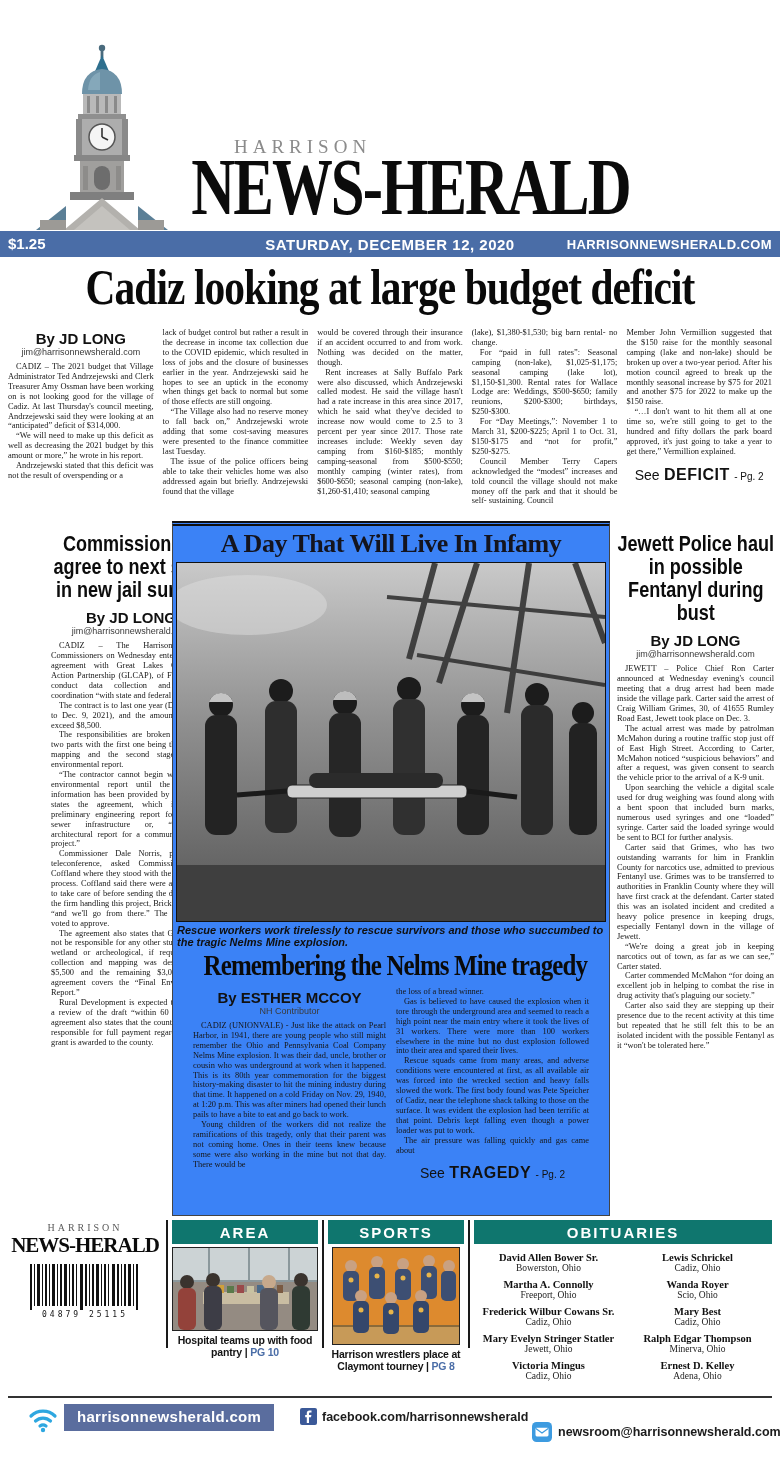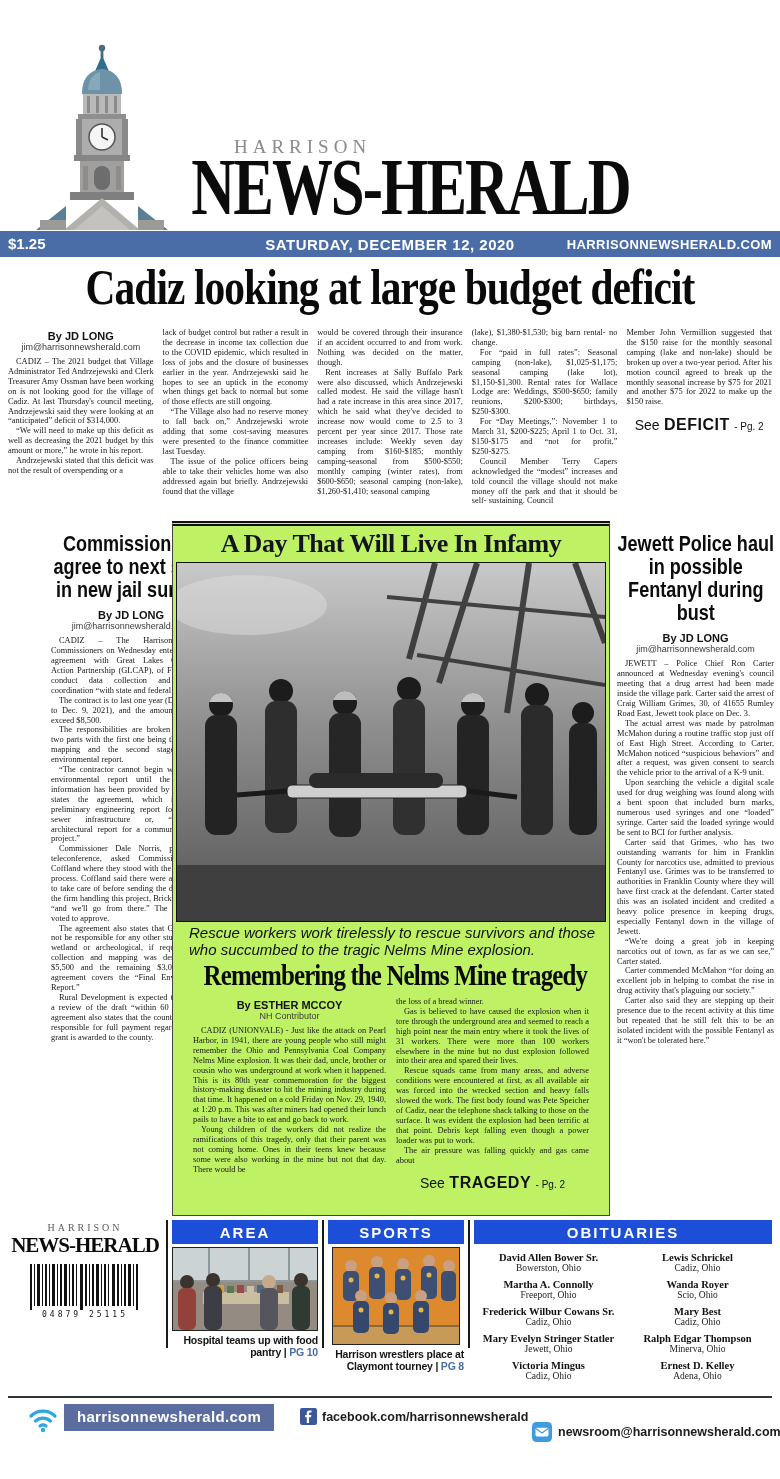--- a/index.html
+++ b/index.html
@@ -20,65 +20,65 @@
   .datebar .site{position:absolute;right:8px;top:6px;font-size:13px;letter-spacing:.4px;}
 
   
   .lead-headline{position:absolute;left:6px;top:258px;width:768px;margin:0;text-align:center;
                  font-weight:700;font-size:45px;letter-spacing:-1px;white-space:nowrap;
                  transform:scale(.92,1.12);transform-origin:center top;color:#0a0a0a;}
   .lead-body{position:absolute;left:8px;top:328px;width:764px;height:186px;display:flex;gap:9px;overflow:hidden;}
   .lead-body .col{flex:1;min-width:0;}
 
   .byline-block{text-align:center;margin:2px 0 5px;font-family:"Liberation Sans",sans-serif;}
-  .byline{font-size:11px;font-weight:700;color:#111;}
+  .byline{font-size:15px;font-weight:700;color:#111;}
   .byline-email,.byline-role{font-size:9px;color:#3a3a3a;}
 
   .body{font-size:8.4px;line-height:1.18;text-align:justify;color:#161616;}
   .body p{margin:0;text-indent:8px;}
   .cont p:first-child{text-indent:0;}
 
   .jump{text-align:center;font-family:"Liberation Sans",sans-serif;margin-top:9px;color:#111;}
   .jump-see{font-size:14px;}
   .jump-word{font-size:16px;font-weight:700;letter-spacing:.5px;}
   .jump-page{font-size:10px;}
 
   
   .left-article{position:absolute;left:8px;top:530px;width:160px;height:690px;overflow:hidden;margin-left:43px;}
   .right-article{position:absolute;left:617px;top:530px;width:157px;height:682px;overflow:hidden;}
   .side-headline{font-family:"Liberation Sans",sans-serif;font-weight:700;font-size:22px;line-height:1.05;
                  text-align:center;margin:2px 0 8px;color:#0c0c0c;}
   .condense{width:122%;margin-left:-11%;transform:scaleX(.82);}
 
   
-  .infamy-panel{position:absolute;left:172px;top:521px;width:438px;height:695px;background:#bef264;
+  .infamy-panel{position:absolute;left:172px;top:521px;width:438px;height:695px;background:#3b82f6;
                 border:1px solid #444;border-top:5px double #111;box-sizing:border-box;}
   .infamy-banner{font-size:26px;font-weight:700;text-align:center;margin:3px 0;letter-spacing:-.5px;color:#14141e;}
   .mine-photo{display:block;margin:0 auto;border:1px solid #111;}
-  .photo-caption{font-family:"Liberation Sans",sans-serif;font-size:15px;font-weight:400;font-style:italic;
-                 padding:2px 4px 1px;color:#101010;margin-left:12px;}
+  .photo-caption{font-family:"Liberation Sans",sans-serif;font-size:11px;font-weight:700;font-style:italic;
+                 padding:2px 4px 1px;color:#101010;}
   .nelms-headline{font-size:29px;font-weight:700;text-align:center;white-space:nowrap;letter-spacing:-1px;
                   transform:scaleX(.86);margin:0 0 3px;color:#0a0a0a;}
   .infamy-cols{display:flex;gap:10px;padding:2px 20px 0;height:226px;overflow:hidden;}
   .icol{flex:1;min-width:0;}
 
   
   .bottom-strip{position:absolute;left:8px;top:1220px;width:764px;height:172px;display:flex;}
   .bottom-logo{width:154px;text-align:center;padding-top:2px;}
   .mini-kicker{font-size:10px;color:#5a5a5a;letter-spacing:3px;}
   .mini-title{font-size:21px;font-weight:700;letter-spacing:-1px;color:#0b0b0b;}
   .barcode{margin:6px auto 0;display:block;}
   .barcode-digits{font-family:"DejaVu Sans Mono",monospace;font-size:8px;letter-spacing:3px;color:#111;margin-top:-4px;}
   .vdiv{width:2px;background:#1a1a1a;height:128px;margin:0 4px;}
-  .sec-header{height:24px;background:#1d4ed8;color:#fff;font-family:"Liberation Sans",sans-serif;
+  .sec-header{height:24px;background:#0f766e;color:#fff;font-family:"Liberation Sans",sans-serif;
               font-weight:700;font-size:15px;letter-spacing:2px;display:flex;align-items:center;justify-content:center;}
   .area-box{width:146px;} .sports-box{width:136px;} .obits-box{flex:1;}
   .sec-photo{display:block;margin:3px auto 0;border:1px solid #222;}
   .sec-caption{font-family:"Liberation Sans",sans-serif;font-weight:700;font-size:10.5px;line-height:1.15;
-               text-align:right;margin-top:3px;letter-spacing:-.2px;color:#141414;}
+               text-align:center;margin-top:3px;letter-spacing:-.2px;color:#141414;}
   .page-ref{color:#4a6da7;}
   .obit-cols{display:flex;padding-top:8px;}
   .obit-col{flex:1;text-align:center;}
   .obit{margin-bottom:6px;}
   .obit-name{font-size:10.5px;font-weight:700;color:#111;}
   .obit-place{font-size:9.5px;color:#222;}
 
   
   .footer-rule{position:absolute;left:8px;top:1396px;width:764px;height:2px;background:#333;}
   .footer{position:absolute;left:0;top:1402px;width:780px;height:36px;font-family:"Liberation Sans",sans-serif;}
@@ -166,20 +166,21 @@
       <div class="body cont">
           <p>(lake), $1,380-$1,530; big barn rental- no change.</p>
           <p>For “paid in full rates”: Seasonal camping (non-lake), $1,025-$1,175; seasonal camping (lake lot), $1,150-$1,300. Rental rates for Wallace Lodge are: Weddings, $500-$650; family reunions, $200-$300; birthdays, $250-$300.</p>
           <p>For “Day Meetings,”: November 1 to March 31, $200-$225; April 1 to Oct. 31, $150-$175 and “not for profit,” $250-$275.</p>
           <p>Council Member Terry Capers acknowledged the “modest” increases and told council the village should not make money off the park and that it should be self- sustaining. Council</p>
         </div>
     </div>
     <div class="col">
       <div class="body cont">
           <p>Member John Vermillion suggested that the $150 raise for the monthly seasonal camping (lake and non-lake) should be broken up over a two-year period. After his motion council agreed to break up the monthly seasonal increase by $75 for 2021 and another $75 for 2022 to make up the $150 raise.</p>
+          <p>“…I don't want to hit them all at one time so, we're still going to get to the hundred and fifty dollars the park board approved, it's just going to take a year to get there,” Vermillion explained.</p>
         </div>
       <div class="jump">
         <span class="jump-see">See</span>
         <span class="jump-word">DEFICIT</span>
         <span class="jump-page">- Pg. 2</span>
       </div>
     </div>
   </section>
 
   <aside class="left-article">

